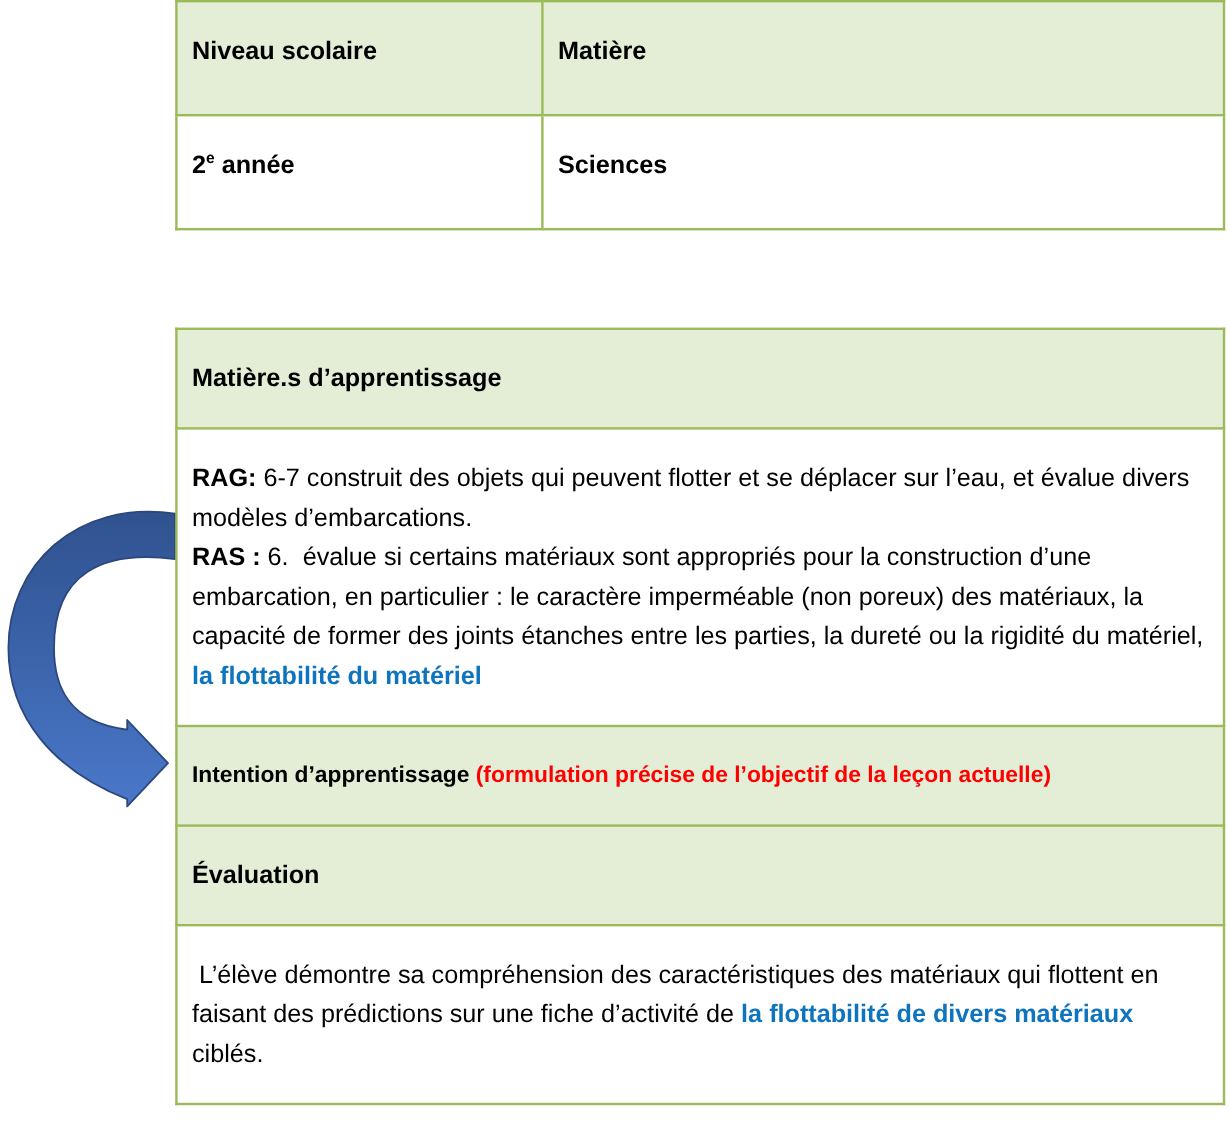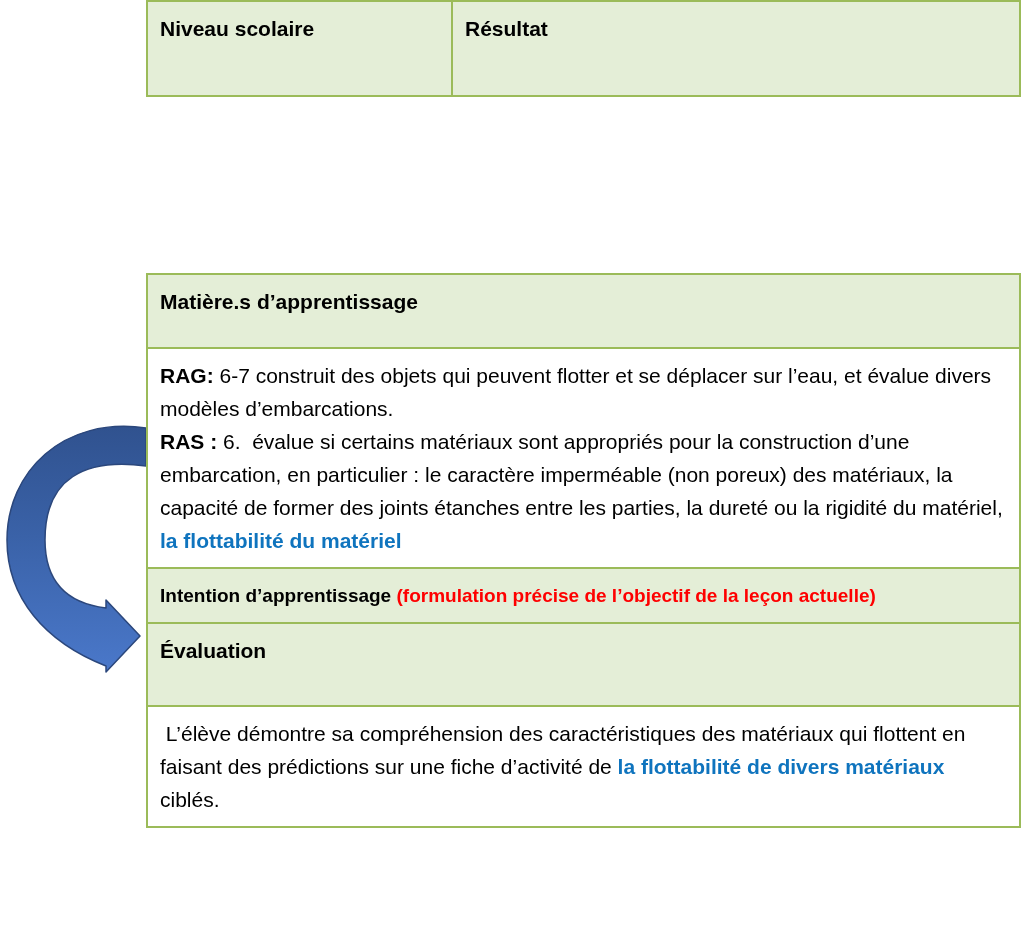--- a/index.html
+++ b/index.html
@@ -20,21 +20,21 @@
     color:var(--text);
   }
   table{
     position:absolute;
     border-collapse:collapse;
     table-layout:fixed;
   }
   td{
     border:2px solid var(--border);
     vertical-align:top;
-    padding:10px 12px;
+    padding:24px 12px;
     font-size:21px;
     line-height:33px;
     background:#ffffff;
   }
   td.header-cell{
     background:var(--header-bg);
     font-weight:700;
   }
   #info-table{left:146px;top:0;width:875px;}
   #info-table col.c1{width:305px;}
@@ -88,21 +88,29 @@
   </div>
 
   <table id="info-table">
     <colgroup>
         <col class="c1">
         <col class="c2">
       </colgroup>
     <tbody>
         <tr>
       <td class="header-cell">Niveau scolaire</td>
-      <td class="header-cell">Résultat</td>
+      <td class="header-cell">Matière</td>
+    </tr>
+    <tr>
+      <td>
+        <p class="rich run-bold"><span class="run-bold">2</span><span class="run-bold-sup">e</span><span class="run-bold"> année</span></p>
+      </td>
+      <td>
+        <p class="rich run-bold">Sciences</p>
+      </td>
     </tr>
   </tbody>
     </table>
 
   <table id="lesson-table">
     <tbody>
         <tr class="r-header1">
       <td class="header-cell">
         <p class="rich"><span class="run-bold">Matière.s d’apprentissage</span></p>
       </td>

